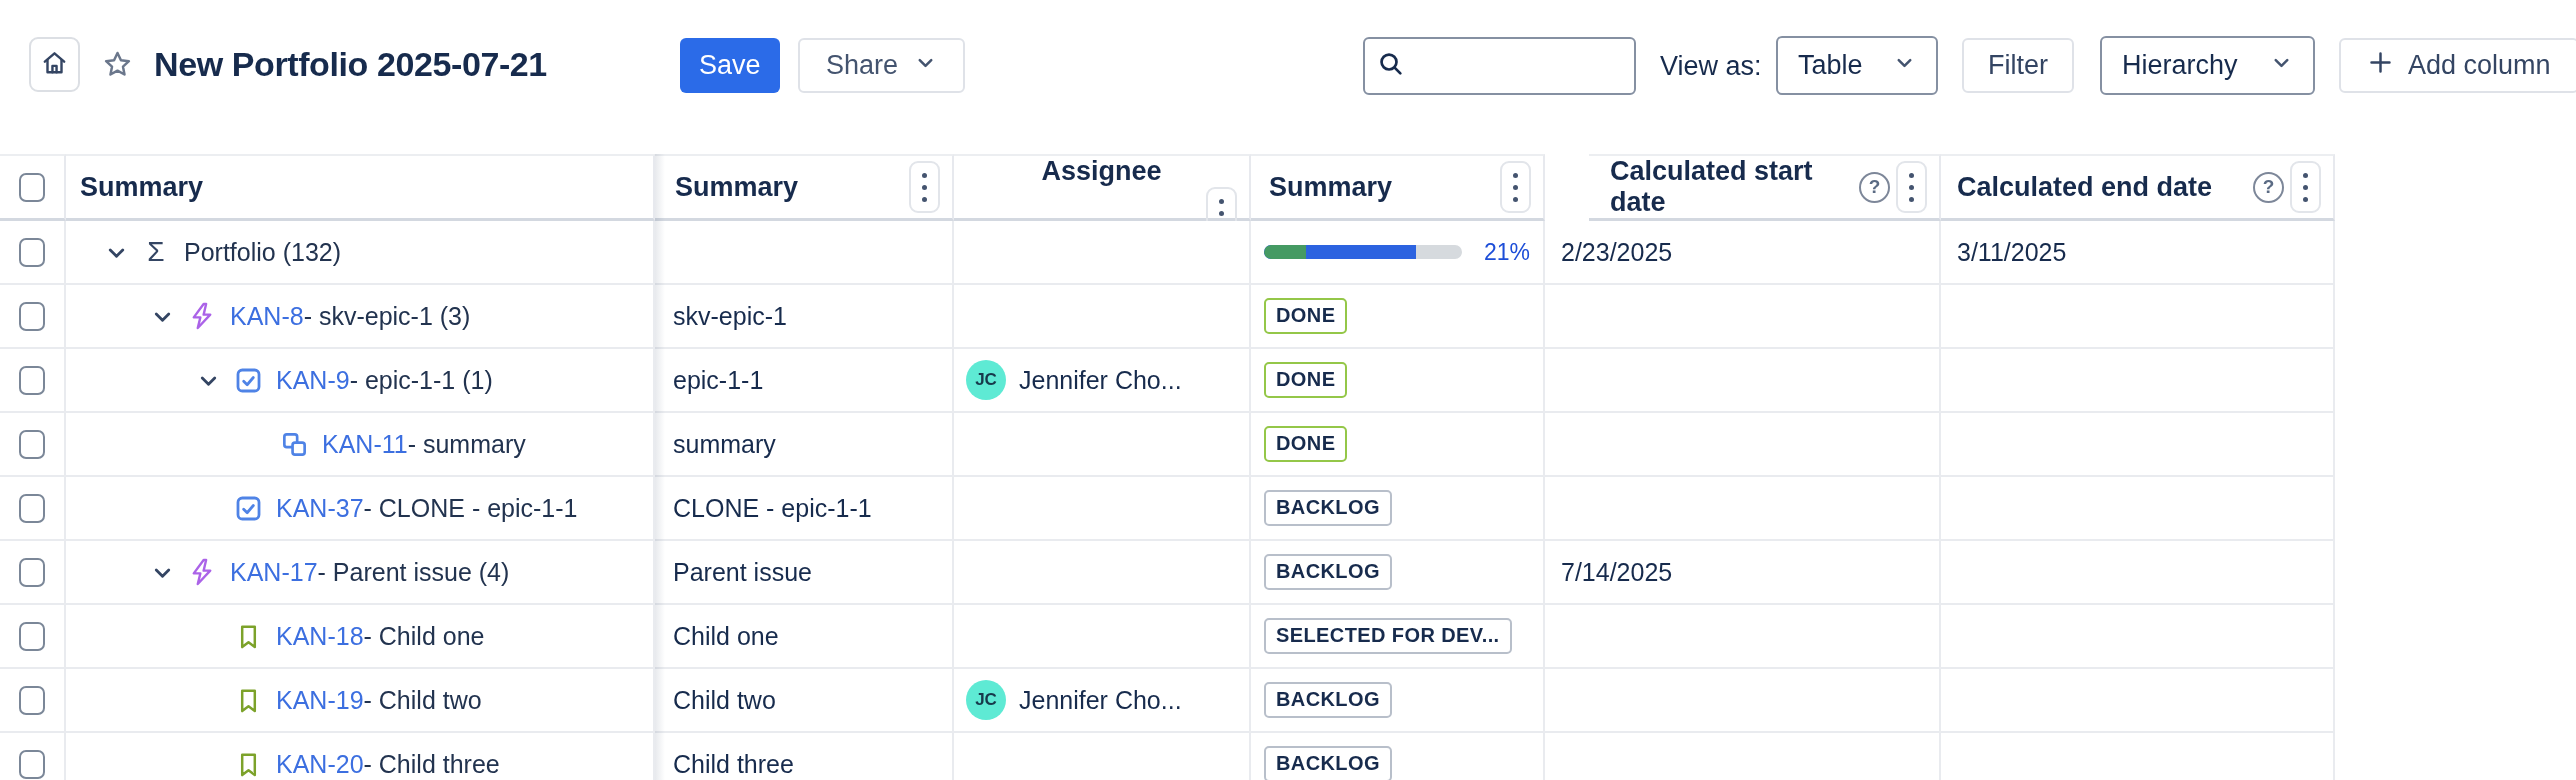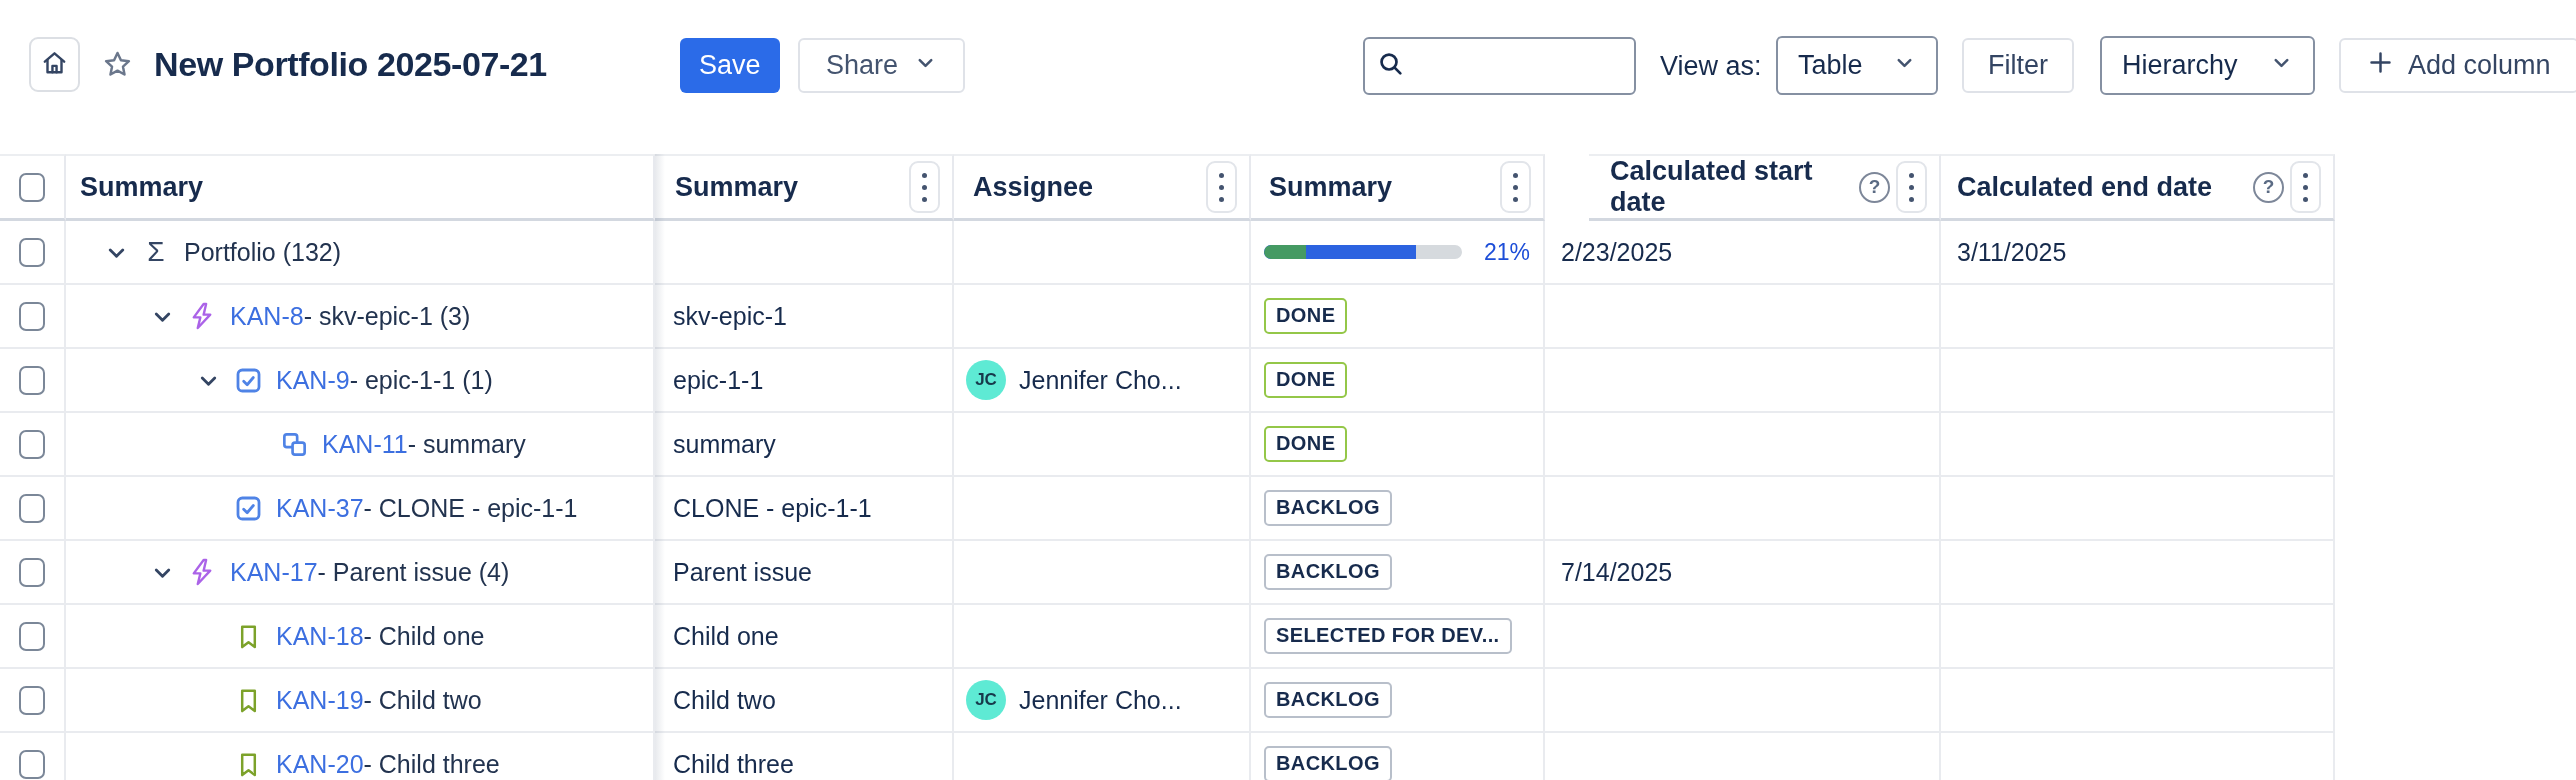--- a/index.html
+++ b/index.html
@@ -164,21 +164,21 @@
     </div>
     <div class="hc" style="padding-left:20px;">
       <span>Summary</span>
       <span class="push"></span>
       <span class="kebab">
           <i></i>
           <i></i>
           <i></i>
         </span>
     </div>
-    <div class="hc" style="padding-left:19px;">
+    <div class="hc" style="flex-direction:column;">
       <span>Assignee</span>
       <span class="push"></span>
       <span class="kebab">
           <i></i>
           <i></i>
           <i></i>
         </span>
     </div>
     <div class="hc" style="padding-left:18px;">
       <span>Summary</span>

